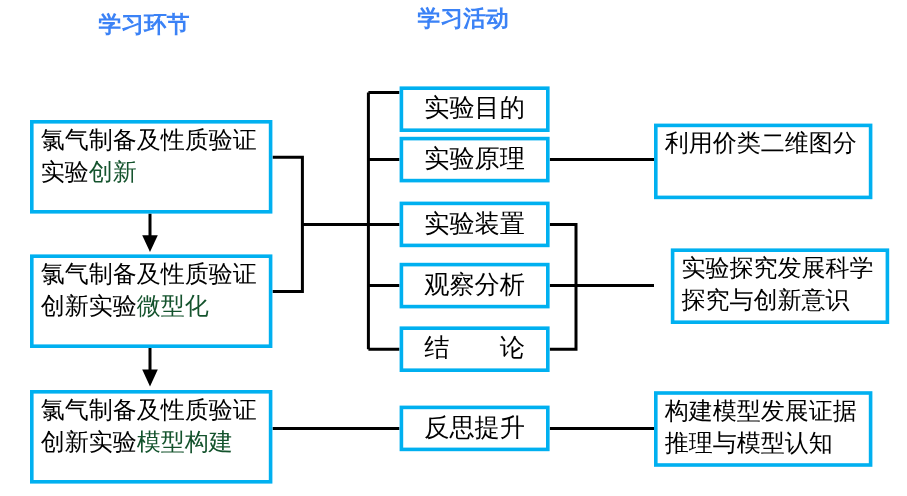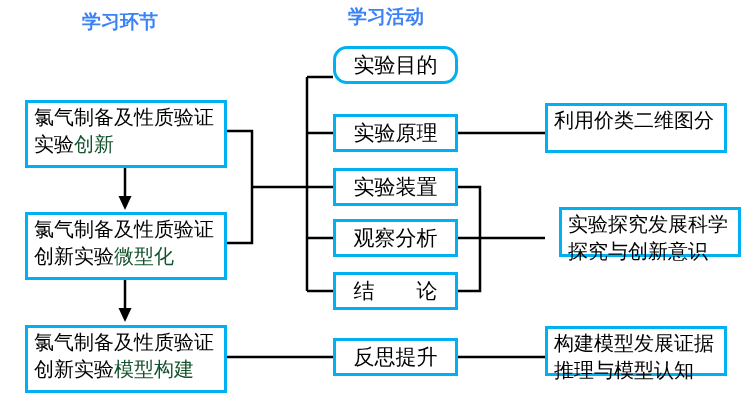--- a/index.html
+++ b/index.html
@@ -26,37 +26,37 @@
   }
   .box {
     position: absolute;
     background: #ffffff;
     border: 3px solid #00b0f0;
     box-sizing: border-box;
     color: #000000;
   }
   .stage {
     width: 202px;
-    height: 68px;
+    height: 78px;
     font-size: 20px;
     line-height: 27px;
     padding: 1px 6px;
     white-space: nowrap;
   }
   .act {
     width: 125px;
     height: 38px;
     font-size: 21px;
     line-height: 31px;
     text-align: center;
     white-space: nowrap;
   }
   .comp {
     width: 182px;
-    height: 50px;
+    height: 63px;
     font-size: 20px;
     line-height: 27px;
     padding: 1px 6px;
     white-space: nowrap;
   }
   .red { color: #14532d; }
   svg.wires {
     position: absolute;
     left: 0;
     top: 0;
@@ -114,21 +114,21 @@
   <div class="box stage" style="left:25px; top:212px;">
     <div><span>氯气制备及性质验证</span></div>
     <div><span>创新实验</span><span class="red">微型化</span></div>
   </div>
 
   <div class="box stage" style="left:25px; top:325px;">
     <div><span>氯气制备及性质验证</span></div>
     <div><span>创新实验</span><span class="red">模型构建</span></div>
   </div>
 
-  <div class="box act" style="left:333px; top:46px;border-radius:14px;">实验目的</div>
+  <div class="box act" style="left:333px; top:72px;">实验目的</div>
   <div class="box act" style="left:333px; top:114px;">实验原理</div>
   <div class="box act" style="left:333px; top:168px;">实验装置</div>
   <div class="box act" style="left:333px; top:219px;">观察分析</div>
   <div class="box act" style="left:333px; top:272px;">结　　论</div>
   <div class="box act" style="left:333px; top:338px;">反思提升</div>
 
   <div class="box comp" style="left:545px; top:103px;">
     <div>利用价类二维图分</div>
   </div>
   <div class="box comp" style="left:545px; top:207px;margin-left:14px;">

